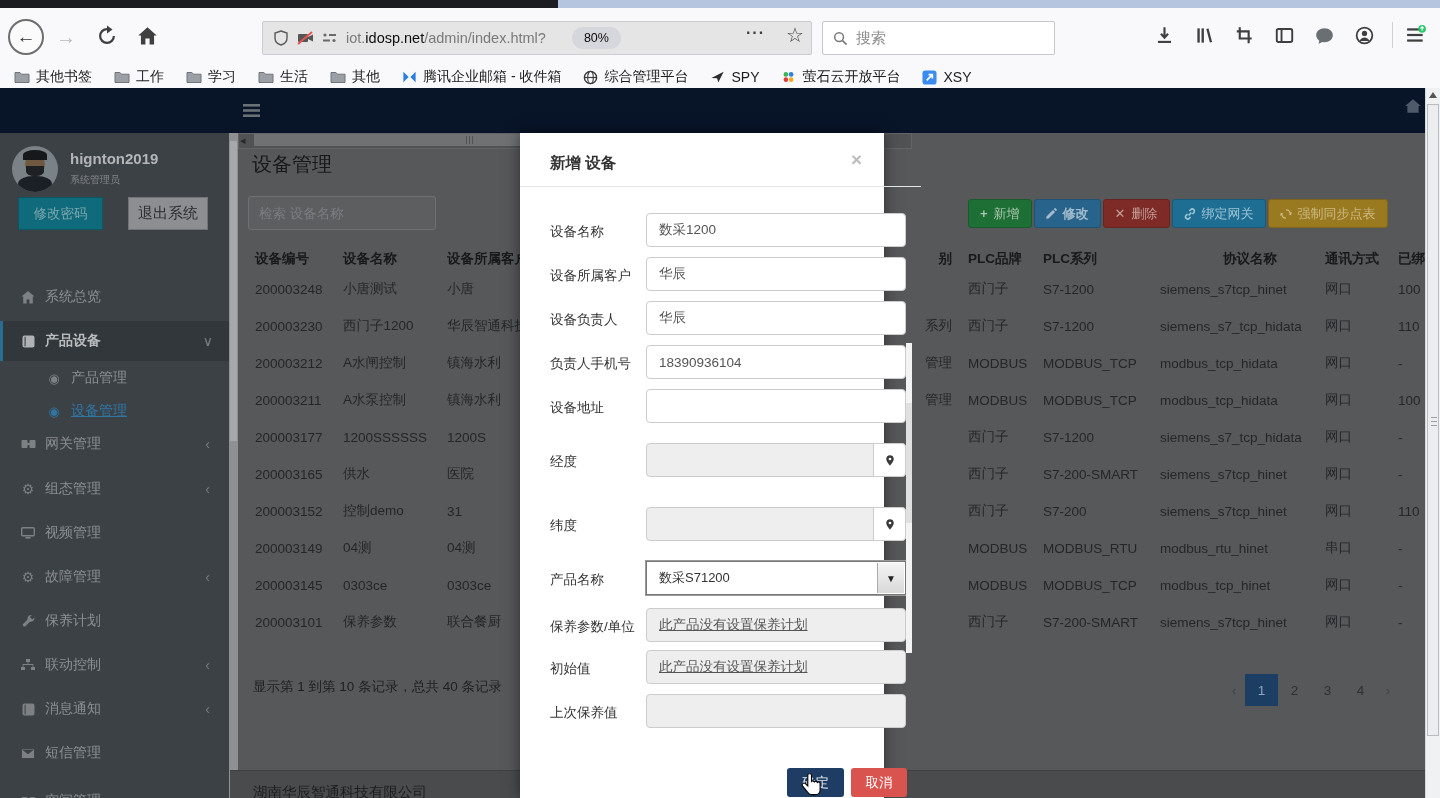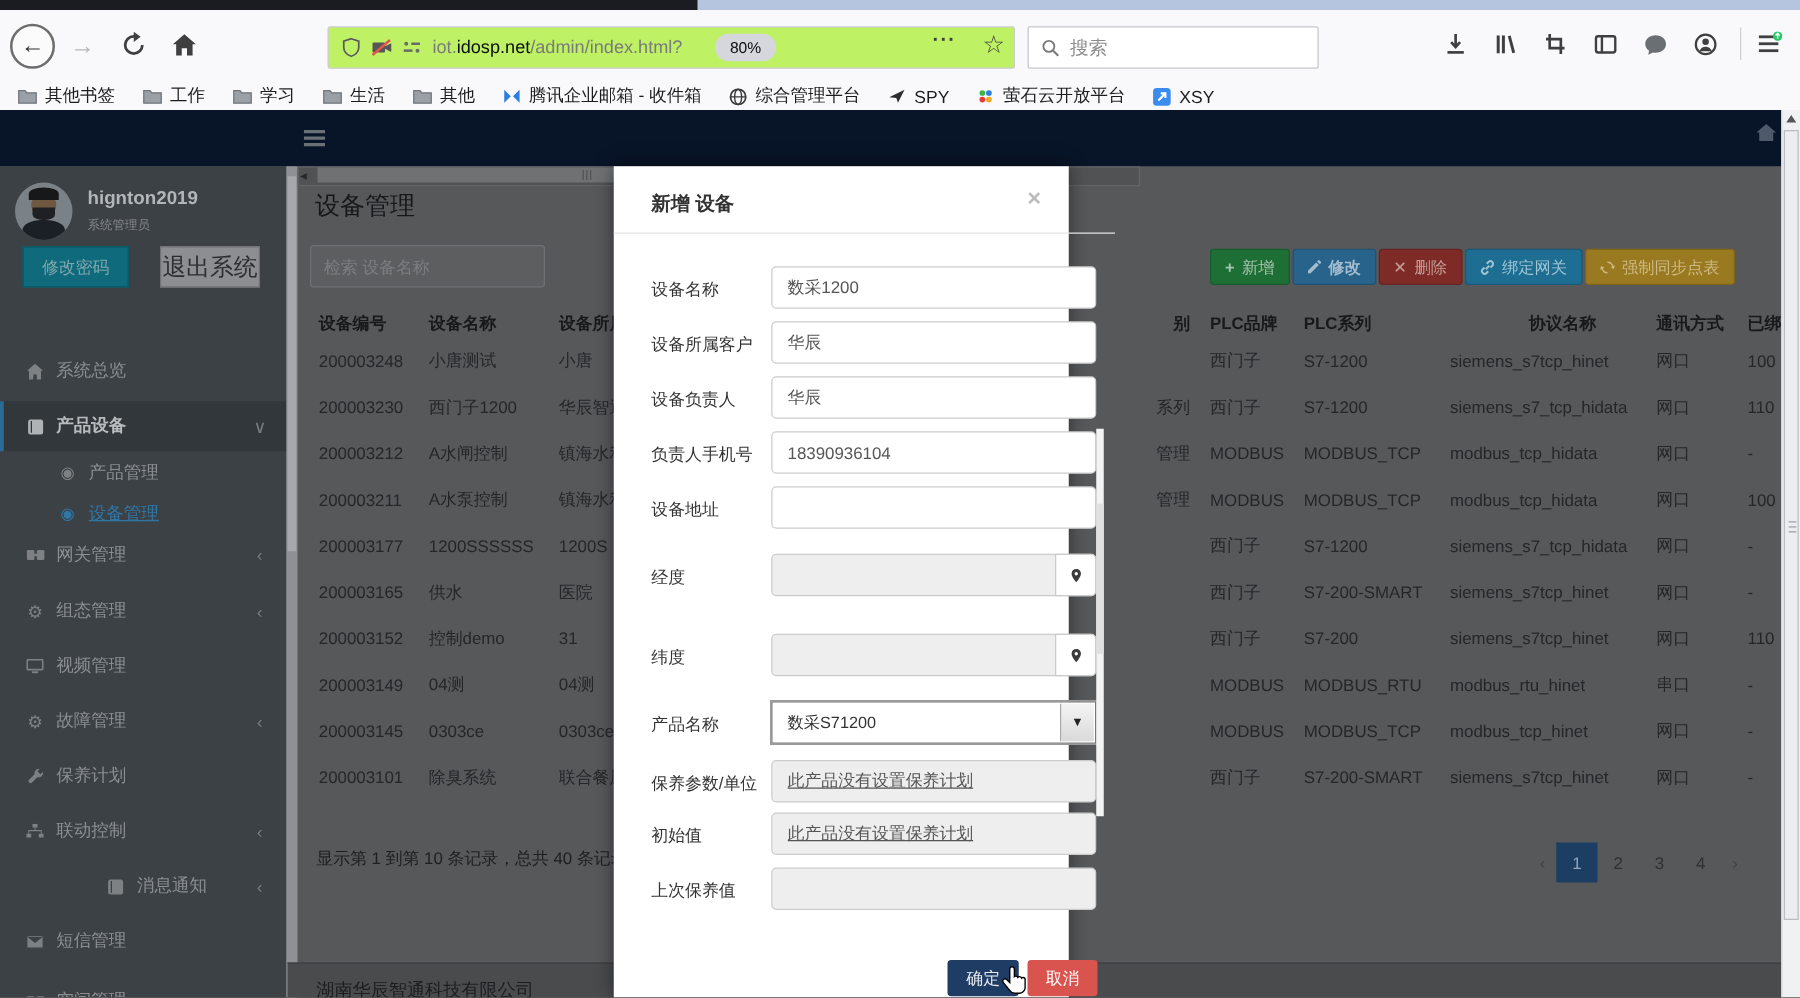--- a/index.html
+++ b/index.html
@@ -7,21 +7,21 @@
        font-family:"Liberation Sans","DejaVu Sans",sans-serif;}
   .abs{position:absolute;}
   svg{display:block;}
   
   #tabstrip{left:0;top:0;width:1440px;height:8px;background:#1b1b22;}
   #tabstrip .lightseg{left:558px;top:0;width:882px;height:8px;background:#b5c5df;}
   #chrome{left:0;top:8px;width:1440px;height:80px;background:#f9f9fb;border-bottom:1px solid #989898;box-sizing:border-box;}
   #backbtn{left:8px;top:11px;width:36px;height:36px;border:2px solid #6e6e6e;border-radius:50%;
            background:#fbfbfb;display:flex;align-items:center;justify-content:center;font-size:19px;color:#2f2f2f;box-sizing:border-box;}
   #fwdbtn{left:56px;top:18px;font-size:20px;color:#b9b9b9;}
-  .urlbar{left:262px;top:13px;width:550px;height:34px;background:#bef264;border:1px solid #ccccd2;border-radius:2px;box-sizing:border-box;display:flex;align-items:center;}
+  .urlbar{left:262px;top:13px;width:550px;height:34px;background:#e5e5e5;border:1px solid #ccccd2;border-radius:2px;box-sizing:border-box;display:flex;align-items:center;}
   .urltext{font-size:14.5px;white-space:nowrap;}
   .zoom-pill{background:#d6d6dd;border-radius:12px;font-size:12.5px;color:#0c0c0d;padding:4px 12px;}
   .searchbar{left:822px;top:13px;width:233px;height:34px;background:#fff;border:1px solid #c6c6cc;border-radius:2px;box-sizing:border-box;display:flex;align-items:center;}
   .tbicon{color:#3f3f3f;}
   
   #bookmarks{left:0;top:50px;width:1440px;height:38px;display:flex;align-items:center;padding-left:14px;box-sizing:border-box;background:#f9f9fb;}
   .bm{display:flex;align-items:center;margin-right:22px;font-size:14px;color:#1c1c1e;white-space:nowrap;}
   .bm .ic{margin-right:6px;display:flex;}
   
   #appheader{left:0;top:88px;width:1440px;height:45px;background:#081428;}
@@ -66,21 +66,21 @@
   #hscroll .grip{width:1px;height:8px;background:#515254;}
   .recinfo{left:15px;top:545px;font-size:13.5px;color:#1d1f20;}
   
   .pager{left:985px;top:541px;display:flex;align-items:center;}
   .pg{width:33px;height:32px;display:flex;align-items:center;justify-content:center;font-size:13.5px;color:#2e3032;}
   .pg.chev{color:#3f4244;width:22px;}
   .pg.on{background:#1d3e63;color:#8ea6bf;}
   #footer{left:230px;top:770px;width:1195px;height:28px;background:#4a4b4d;border-top:1px solid #3e3f41;box-sizing:border-box;overflow:hidden;}
   #footer span{position:absolute;left:23px;top:12px;font-size:14.5px;color:#1c1d1f;}
   
-  #modal{left:491px;top:133px;width:364px;height:665px;background:#ffffff;box-shadow:0 0 14px rgba(0,0,0,.5);}
+  #modal{left:520px;top:133px;width:364px;height:665px;background:#ffffff;box-shadow:0 0 14px rgba(0,0,0,.5);}
   #modal .mtitle{position:absolute;left:30px;top:20px;font-size:15.5px;font-weight:bold;color:#333;}
   #modal .mclose{position:absolute;right:22px;top:16px;font-size:19px;color:#bcbcbc;font-weight:bold;}
   #modal .mdiv{position:absolute;left:0;top:53px;width:401px;height:1px;background:#e5e5e5;}
   .flabel{position:absolute;left:30px;font-size:13.5px;color:#333;white-space:nowrap;}
   .finput{position:absolute;left:126px;width:260px;height:34px;border:1px solid #ccc;border-radius:4px;box-sizing:border-box;
           font-size:13.5px;color:#555;padding:0 12px;background:#fff;font-family:inherit;}
   .finput:disabled,.fdisabled{background:#eee;color:#555;text-decoration:underline;}
   .pinbtn{position:absolute;left:353px;width:33px;height:34px;background:#fff;border:1px solid #ccc;border-radius:0 4px 4px 0;box-sizing:border-box;display:flex;align-items:center;justify-content:center;}
   .fselect{position:absolute;left:126px;width:260px;height:34px;border:1px solid #777;outline:1px solid #9a9a9a;background:#fff;box-sizing:border-box;display:flex;align-items:center;}
   .fselect .sval{font-size:13px;color:#333;padding-left:12px;}
@@ -305,21 +305,21 @@
 <div id="sidebar" class="abs">
   <div class="abs" style="left:12px;top:13px;width:46px;height:46px;border-radius:50%;background:#7b8287;overflow:hidden;">
     <div class="abs" style="left:13px;top:8px;width:20px;height:20px;border-radius:50%;background:#6e583f;"></div>
     <div class="abs" style="left:11px;top:4px;width:24px;height:10px;border-radius:50% 50% 0 0;background:#17181a;"></div>
     <div class="abs" style="left:14px;top:20px;width:18px;height:10px;border-radius:0 0 45% 45%;background:#1f2023;"></div>
     <div class="abs" style="left:6px;top:30px;width:34px;height:18px;border-radius:45% 45% 0 0;background:#1b2027;"></div>
   </div>
   <div class="abs" style="left:70px;top:17px;font-size:15px;font-weight:bold;color:#b3b6b9;">hignton2019</div>
   <div class="abs" style="left:70px;top:40px;font-size:10px;color:#84878a;">系统管理员</div>
   <div class="abs" style="left:18px;top:64px;width:85px;height:33px;background:#0f6b7b;border:1px solid #0c5663;box-sizing:border-box;display:flex;align-items:center;justify-content:center;font-size:13.5px;color:#7fa6ad;">修改密码</div>
-  <div class="abs" style="left:128px;top:64px;width:80px;height:33px;background:#8c8e91;border:1px solid #717376;box-sizing:border-box;display:flex;align-items:center;justify-content:center;font-size:19px;color:#2b2d2f;">退出系统</div>
+  <div class="abs" style="left:128px;top:64px;width:80px;height:33px;background:#8c8e91;border:1px solid #717376;box-sizing:border-box;display:flex;align-items:center;justify-content:center;font-size:15px;color:#2b2d2f;">退出系统</div>
 
   <div class="navitem" style="top:144px;">
     <span class="nicon">
         <svg width="14" height="13" viewBox="0 0 14 13" fill="currentColor">
           <path d="M7 0 L13.5 5.5 H11.8 V12.5 H8.4 V8.6 H5.6 V12.5 H2.2 V5.5 H.5 Z"></path>
         </svg>
       </span>
     <span>系统总览</span>
   </div>
   <div class="navitem navactive" style="top:188px;">
@@ -382,21 +382,21 @@
         <svg width="14" height="12" viewBox="0 0 14 12" fill="currentColor">
           <rect x="5" y="0" width="4" height="3"></rect>
           <rect x="0" y="8" width="4" height="3"></rect>
           <rect x="10" y="8" width="4" height="3"></rect>
           <path d="M6.6 3 h.8 v2 H12.4 v3 h-.8 V6 H2.4 v2 h-.8 V5 H6.6 Z"></path>
         </svg>
       </span>
     <span>联动控制</span>
     <span class="chev">‹</span>
   </div>
-  <div class="navitem" style="top:556px;justify-content:center;">
+  <div class="navitem" style="top:556px;">
     <span class="nicon">
         <svg width="13" height="13" viewBox="0 0 13 13" fill="currentColor">
           <path d="M2.5 0.5 h8 a2 2 0 0 1 2 2 v8 a2 2 0 0 1 -2 2 h-8 a2 2 0 0 1 -2-2 v-8 a2 2 0 0 1 2-2 z M3.6 1.8 v9.4 h-1 V1.8 Z" fill-rule="evenodd"></path>
         </svg>
       </span>
     <span>消息通知</span>
     <span class="chev">‹</span>
   </div>
   <div class="navitem" style="top:600px;">
     <span class="nicon">
@@ -577,21 +577,21 @@
         <span class="c c4"></span>
         <span class="c c5">MODBUS</span>
         <span class="c c6">MODBUS_TCP</span>
         <span class="c c7">modbus_tcp_hinet</span>
         <span class="c c8">网口</span>
         <span class="c c9">-</span>
       </div>
 
       <div class="trow">
         <span class="c c1">200003101</span>
-        <span class="c c2">除臭系统</span>
+        <span class="c c2">保养参数</span>
         <span class="c c3">联合餐厨</span>
         <span class="c c4"></span>
         <span class="c c5">西门子</span>
         <span class="c c6">S7-200-SMART</span>
         <span class="c c7">siemens_s7tcp_hinet</span>
         <span class="c c8">网口</span>
         <span class="c c9">-</span>
       </div>
     </div>
 

